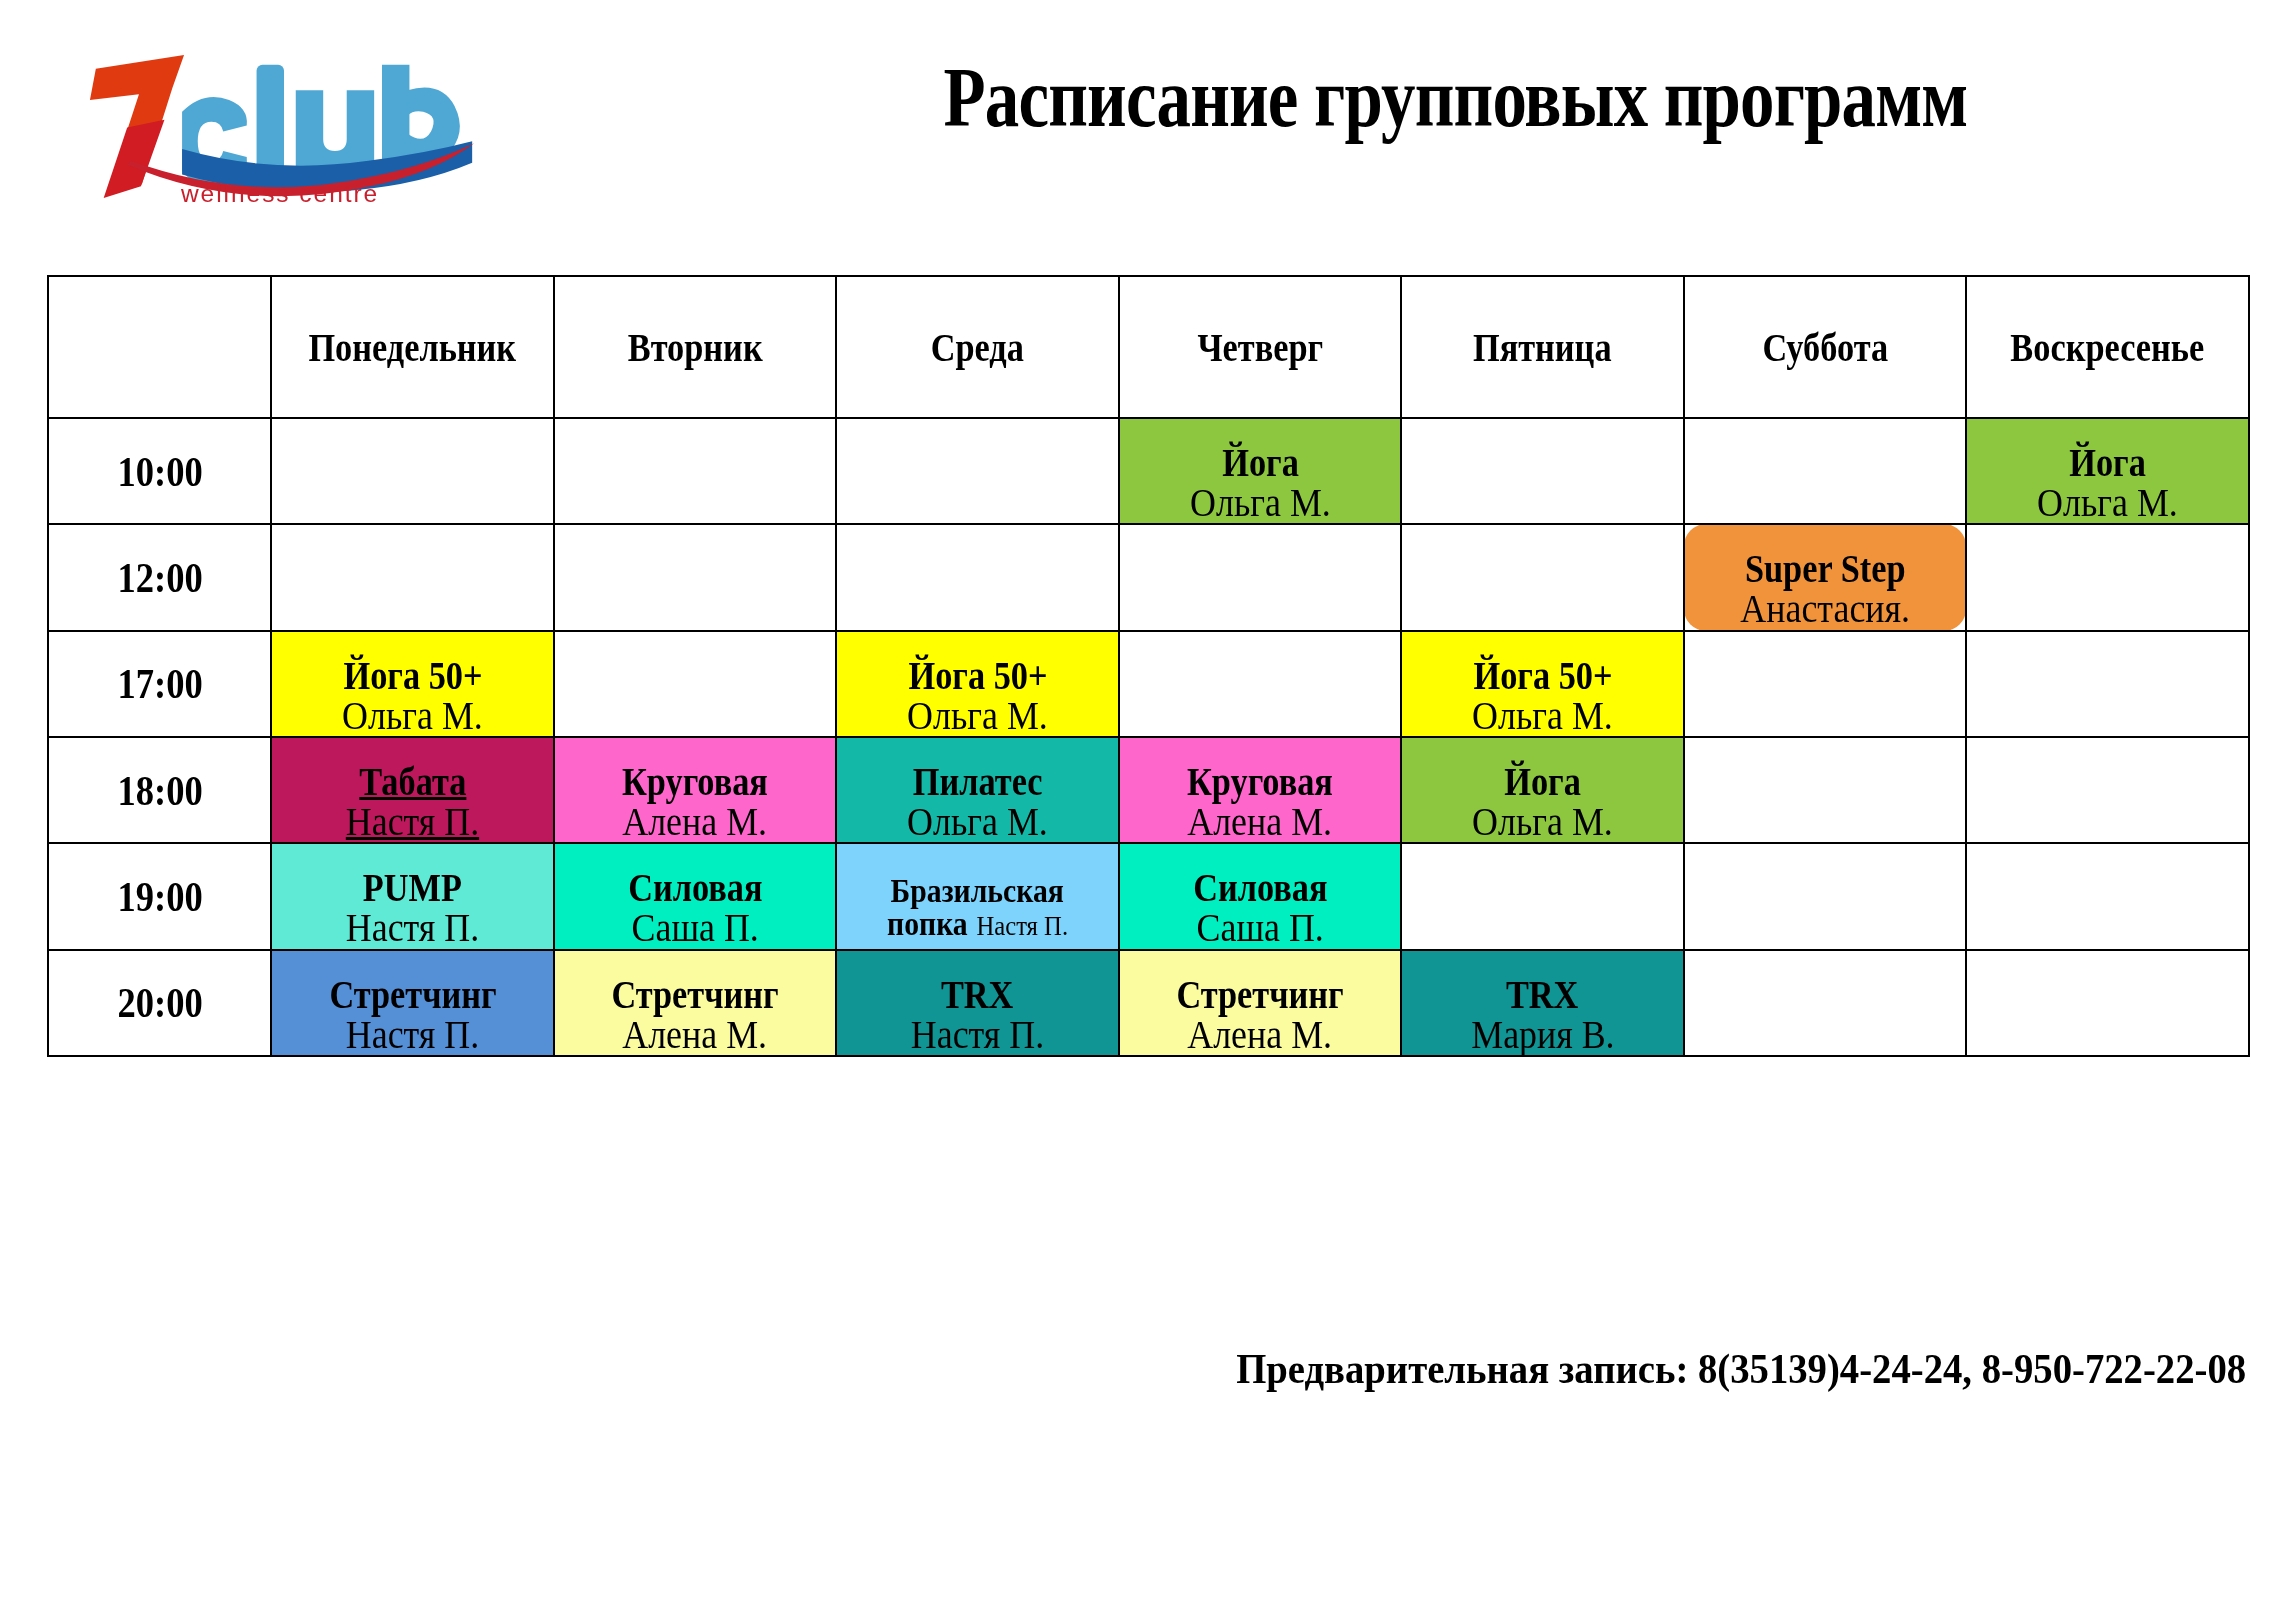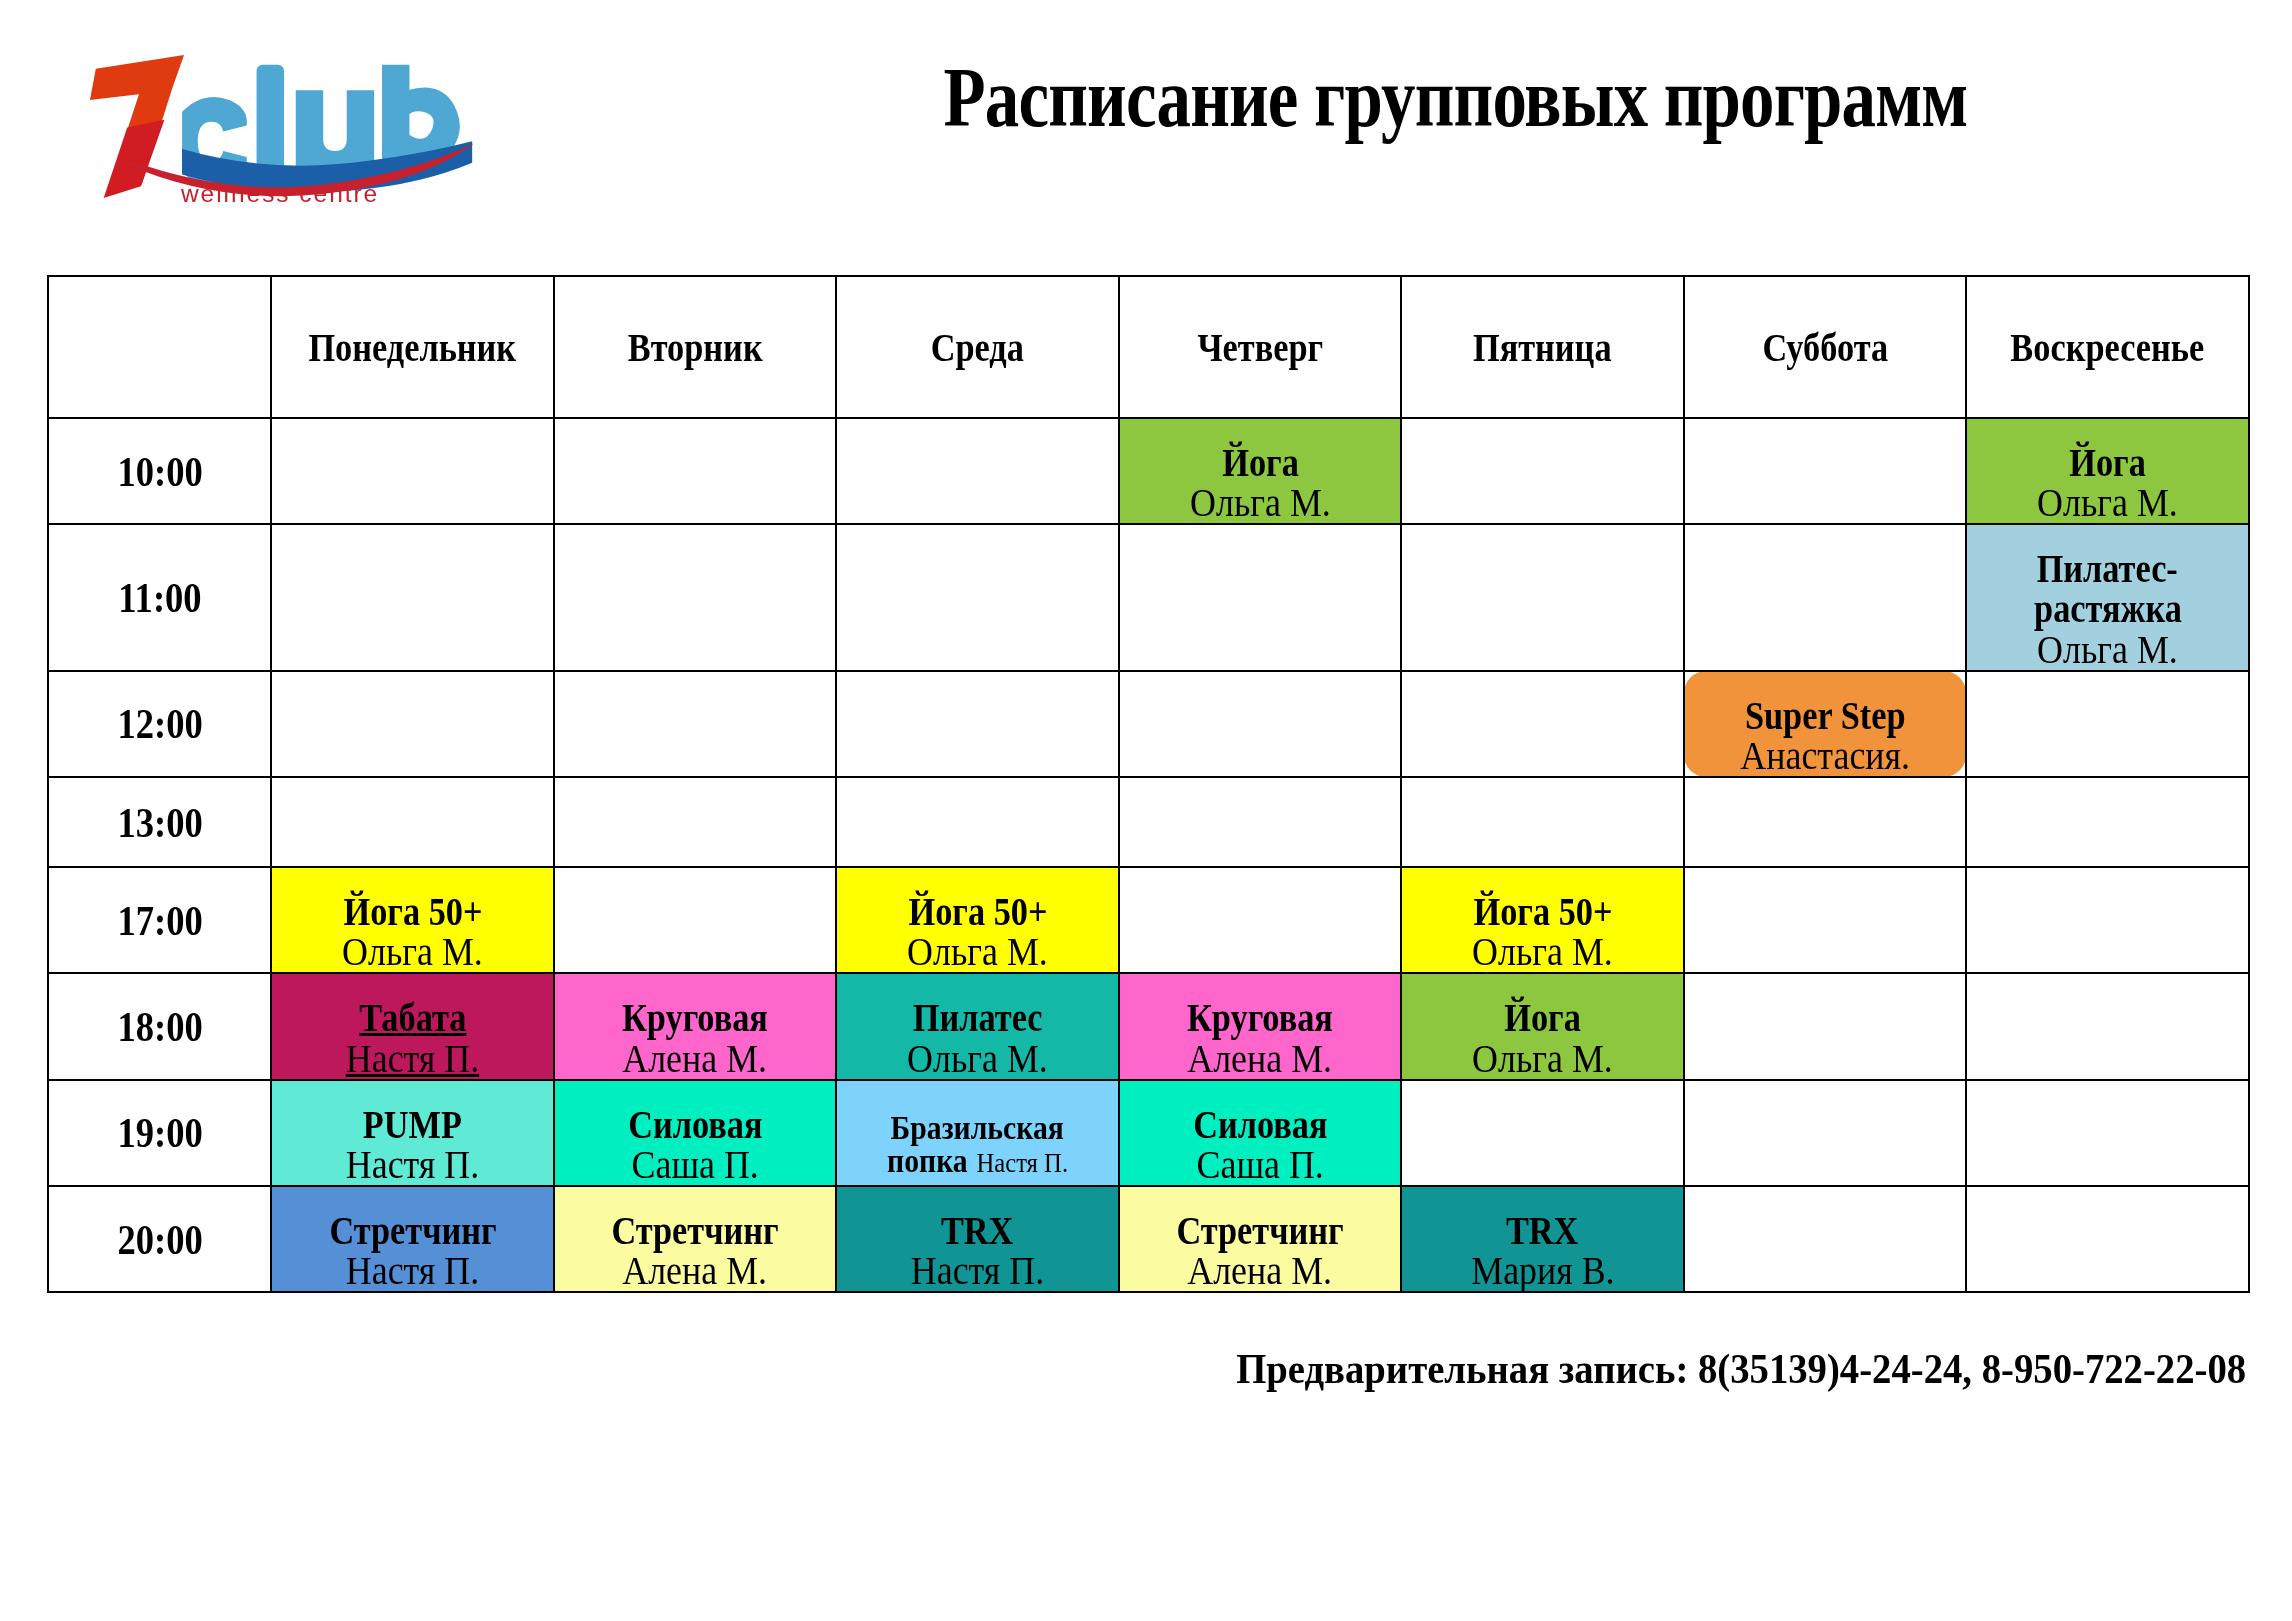--- a/index.html
+++ b/index.html
@@ -259,59 +259,33 @@
             </td>
             <td class="slot"></td>
             <td class="slot"></td>
             <td class="slot" style="background: rgb(141, 198, 63);">
               <div class="chip">
                 <div class="cls">Йога</div>
                 <div class="ins">Ольга М.</div>
               </div>
             </td>
           </tr>
-          <tr class="tall">
-            <td class="time-cell"><span class="t">11:00</span></td>
-            <td class="slot"></td>
-            <td class="slot"></td>
-            <td class="slot"></td>
-            <td class="slot"></td>
-            <td class="slot"></td>
-            <td class="slot"></td>
-            <td class="slot" style="background: rgb(163, 208, 223);">
-              <div class="chip stack3">
-                <div class="cls">Пилатес-</div>
-                <div class="cls">растяжка</div>
-                <div class="ins">Ольга М.</div>
-              </div>
-            </td>
-          </tr>
           <tr>
             <td class="time-cell"><span class="t">12:00</span></td>
             <td class="slot"></td>
             <td class="slot"></td>
             <td class="slot"></td>
             <td class="slot"></td>
             <td class="slot"></td>
             <td class="slot" style="background: rgb(240, 147, 59); border-radius: 22px;">
               <div class="chip">
                 <div class="cls">Super Step</div>
                 <div class="ins">Анастасия.</div>
               </div>
             </td>
-            <td class="slot"></td>
-          </tr>
-          <tr>
-            <td class="time-cell"><span class="t">13:00</span></td>
-            <td class="slot"></td>
-            <td class="slot"></td>
-            <td class="slot"></td>
-            <td class="slot"></td>
-            <td class="slot"></td>
-            <td class="slot"></td>
             <td class="slot"></td>
           </tr>
           <tr>
             <td class="time-cell"><span class="t">17:00</span></td>
             <td class="slot" style="background: rgb(255, 255, 0);">
               <div class="chip">
                 <div class="cls">Йога 50+</div>
                 <div class="ins">Ольга М.</div>
               </div>
             </td>

